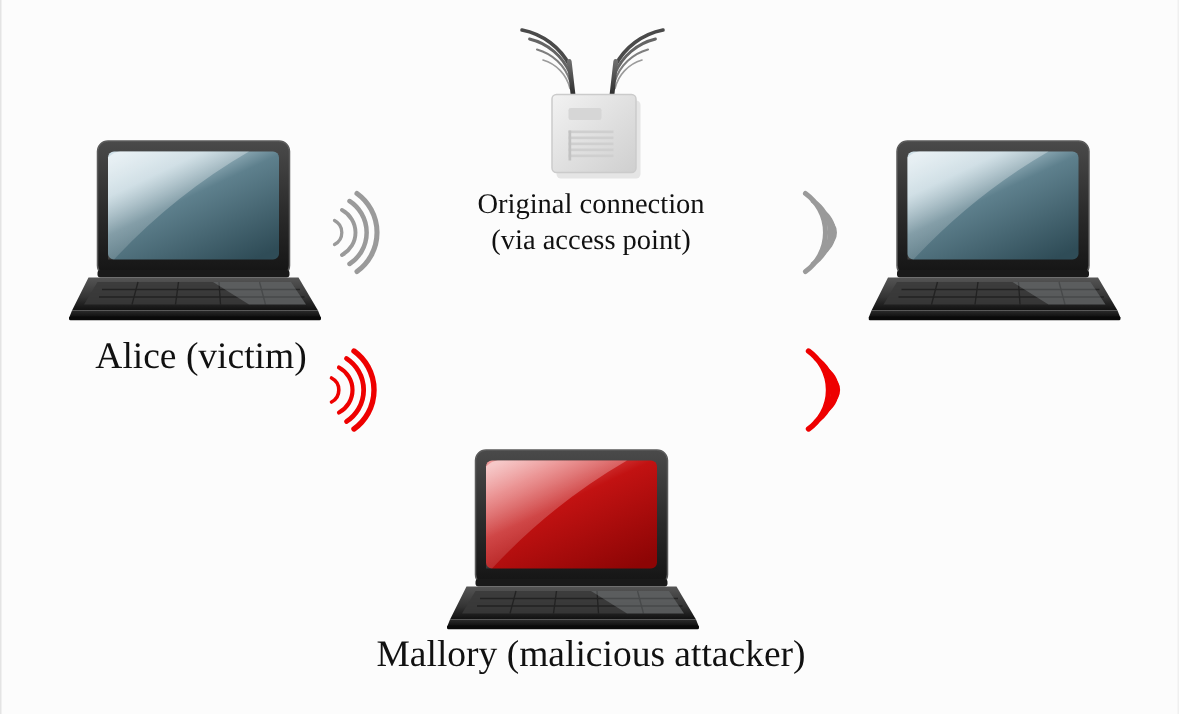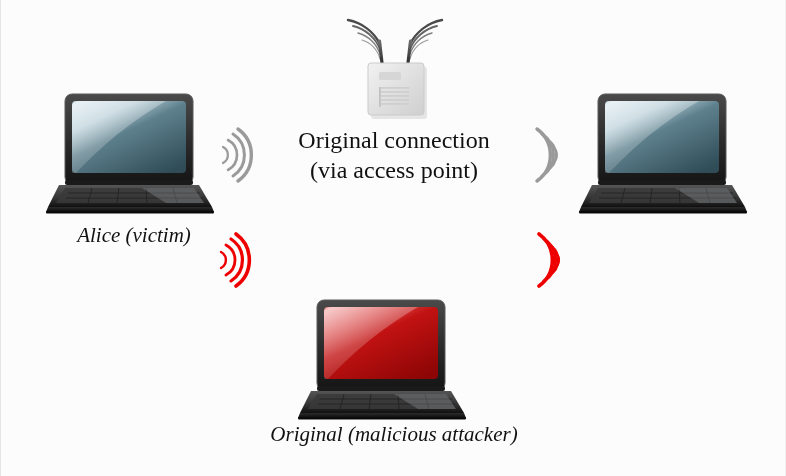--- a/index.html
+++ b/index.html
@@ -24,22 +24,22 @@
   }
   .node { position: absolute; }
   .label {
     position: absolute;
     text-align: center;
     color: #111111;
     font-family: "Liberation Serif", "DejaVu Serif", serif;
     line-height: 1.25;
     white-space: nowrap;
   }
-  .label-lg { font-size: 24px; }
-  .label-md { font-size: 21px; font-style: italic; }
+  .label-lg { font-size: 19px; }
+  .label-md { font-size: 25px; }
 
   
   .laptop { position: absolute; width: 175px; height: 125px; }
   .laptop svg { display: block; width: 175px; height: 125px; }
 
   
   .ap { position: absolute; width: 120px; height: 110px; }
   .ap svg { display: block; width: 120px; height: 110px; }
 
   
@@ -271,15 +271,15 @@
 
   <div class="label label-lg" style="left:273px; top:125px; width:240px;">
     <div>Original connection</div>
     <div>(via access point)</div>
   </div>
 
 
   <div class="label label-md" style="left:13px; top:222px; width:240px;">Alice (victim)</div>
 
 
-  <div class="label label-md" style="left:213px; top:421px; width:360px;">Original (malicious attacker)</div>
+  <div class="label label-md" style="left:213px; top:421px; width:360px;">Mallory (malicious attacker)</div>
 
 </div>
 
 </body></html>

